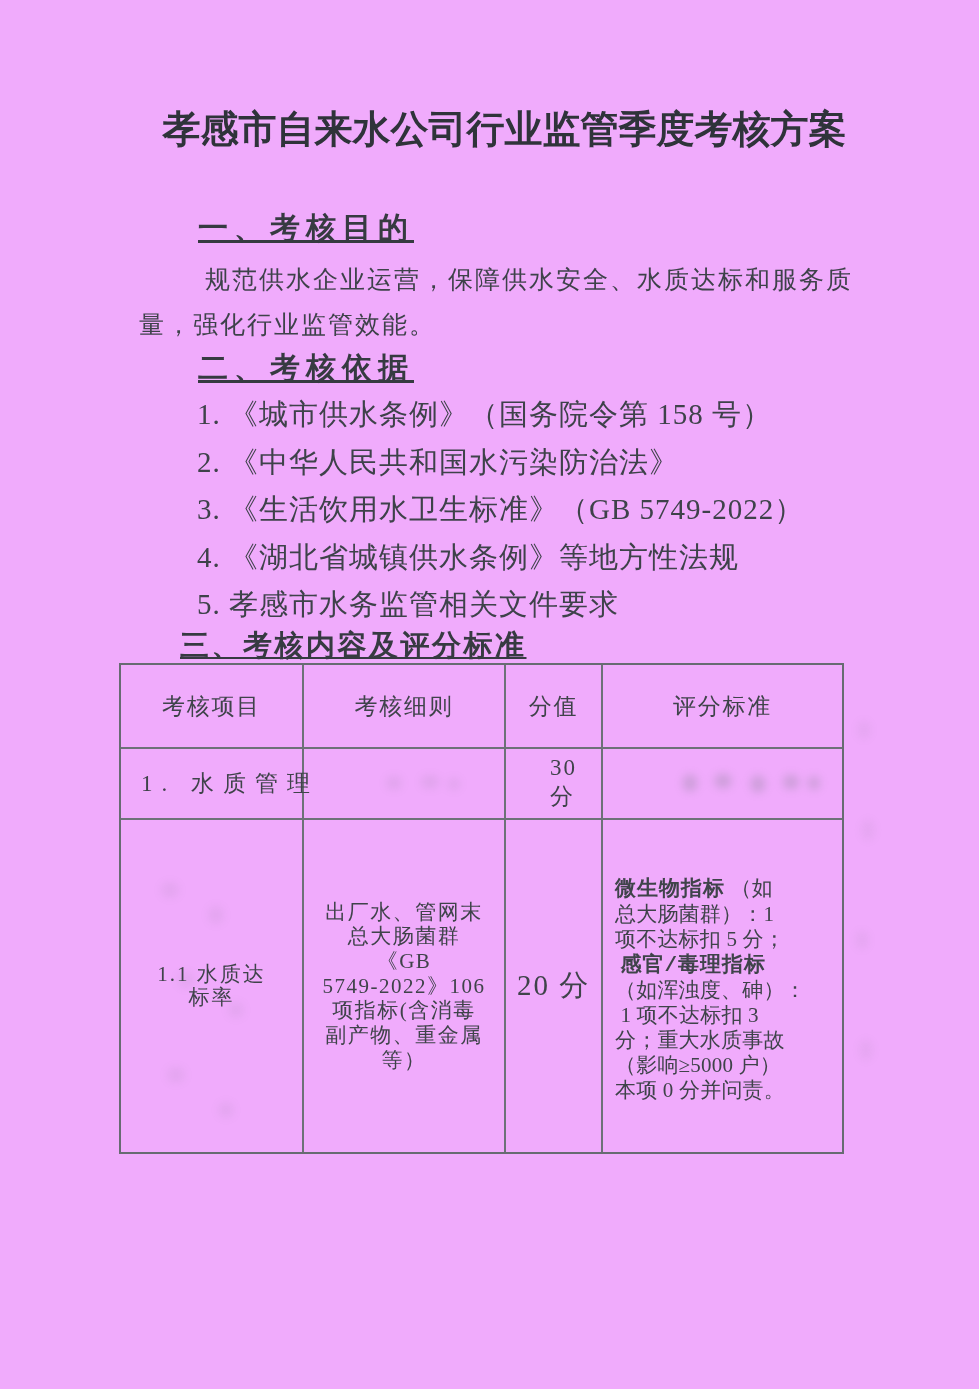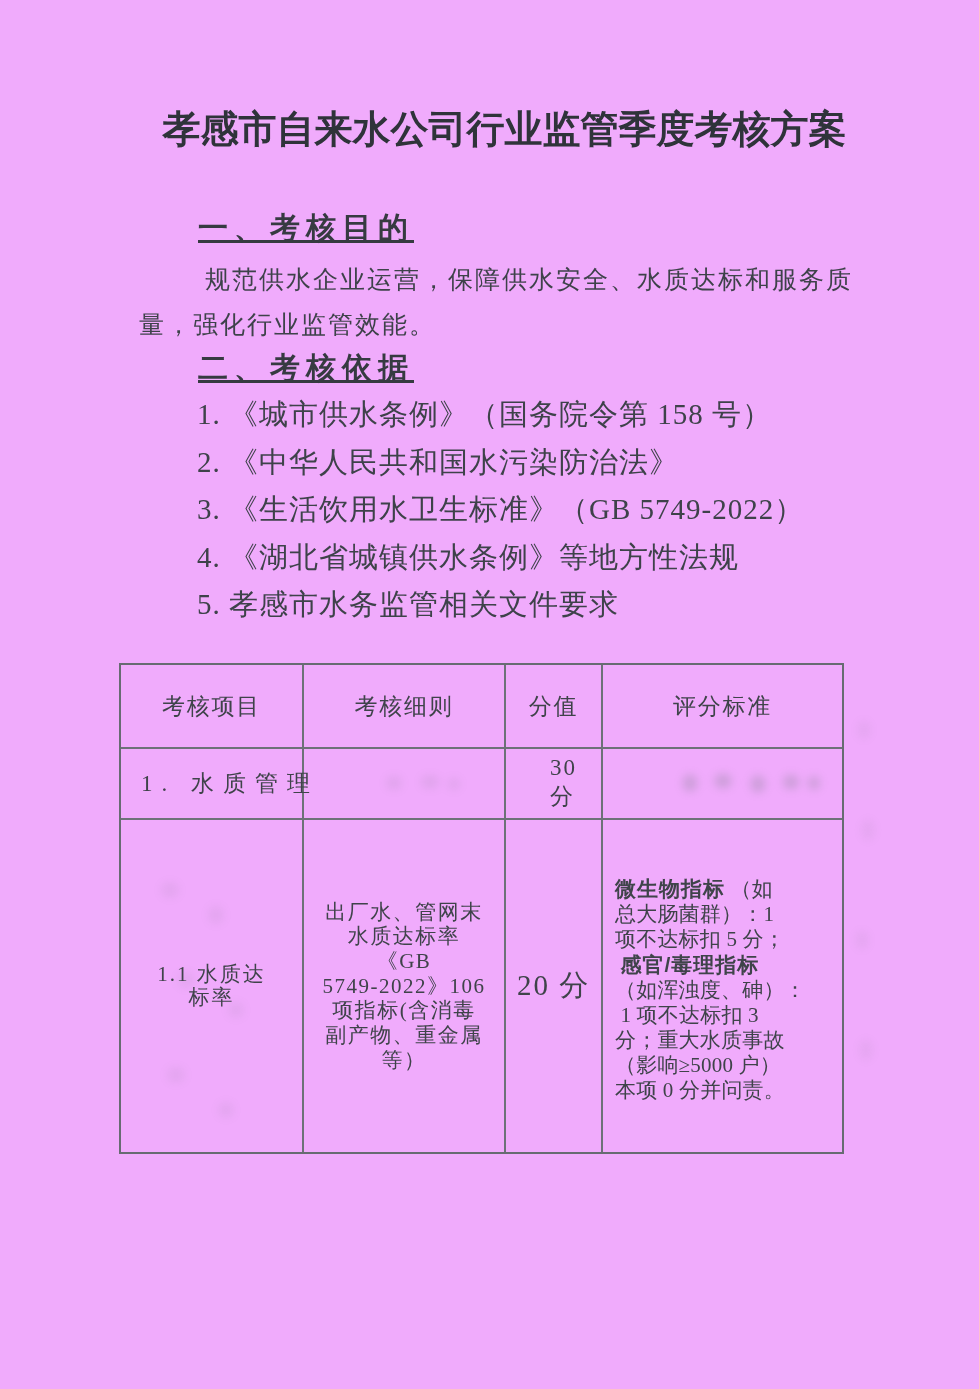--- a/index.html
+++ b/index.html
@@ -78,21 +78,21 @@
   .cell.detail .line{white-space:pre;}
   .cell.score-sub{font-size:29px;letter-spacing:2px;}
   .cell.criteria{
     flex-direction:column;justify-content:center;align-items:flex-start;
     padding:6px 6px 0 12px;
     font-size:21px;line-height:25px;letter-spacing:0.2px;
   }
   .cell.criteria .line{white-space:pre;}
   .rich-b{
     font-weight:700;
-    font-family:Liberation Sans, sans-serif;
+    font-family:Liberation Mono, monospace;
     letter-spacing:1px;
   }
   
   .ghost{position:absolute;pointer-events:none;filter:blur(5px);}
   .ghost-a{
     left:676px;top:766px;width:146px;height:34px;opacity:.30;
     background:
       radial-gradient(11px 13px at 14px 17px,#797e87 0 60%,transparent 72%),
       radial-gradient(13px 11px at 47px 15px,#797e87 0 60%,transparent 72%),
       radial-gradient(11px 13px at 82px 18px,#797e87 0 60%,transparent 72%),
@@ -139,37 +139,38 @@
   <div class="h2 h2-basis">二、考核依据</div>
 
   <div class="basis-list">
       <div class="line">1. 《城市供水条例》（国务院令第 158 号）</div>
       <div class="line">2. 《中华人民共和国水污染防治法》</div>
       <div class="line">3. 《生活饮用水卫生标准》（GB 5749-2022）</div>
       <div class="line">4. 《湖北省城镇供水条例》等地方性法规</div>
       <div class="line">5. 孝感市水务监管相关文件要求</div>
     </div>
 
+  <div class="h2 h2-content">三、考核内容及评分标准</div>
 
   <div class="assessment-table">
 
     <div class="cell th">考核项目</div>
     <div class="cell th">考核细则</div>
     <div class="cell th">分值</div>
     <div class="cell th last-col">评分标准</div>
 
     <div class="cell item-major">1. 水质管理</div>
     <div class="cell"></div>
     <div class="cell score">30 分</div>
     <div class="cell last-col"></div>
 
     <div class="cell item-sub last-row">1.1 水质达标率</div>
     <div class="cell detail last-row">
         <div class="line">出厂水、管网末</div>
-        <div class="line">水质达标率</div>
+        <div class="line">总大肠菌群</div>
         <div class="line">《GB</div>
         <div class="line">5749-2022》106</div>
         <div class="line">项指标(含消毒</div>
         <div class="line">副产物、重金属</div>
         <div class="line">等）</div>
       </div>
     <div class="cell score-sub last-row">20 分</div>
     <div class="cell criteria last-col last-row">
         <div class="line"><span class="rich-b">微生物指标</span><span> （如</span></div>
         <div class="line"><span>总大肠菌群）：1</span></div>

